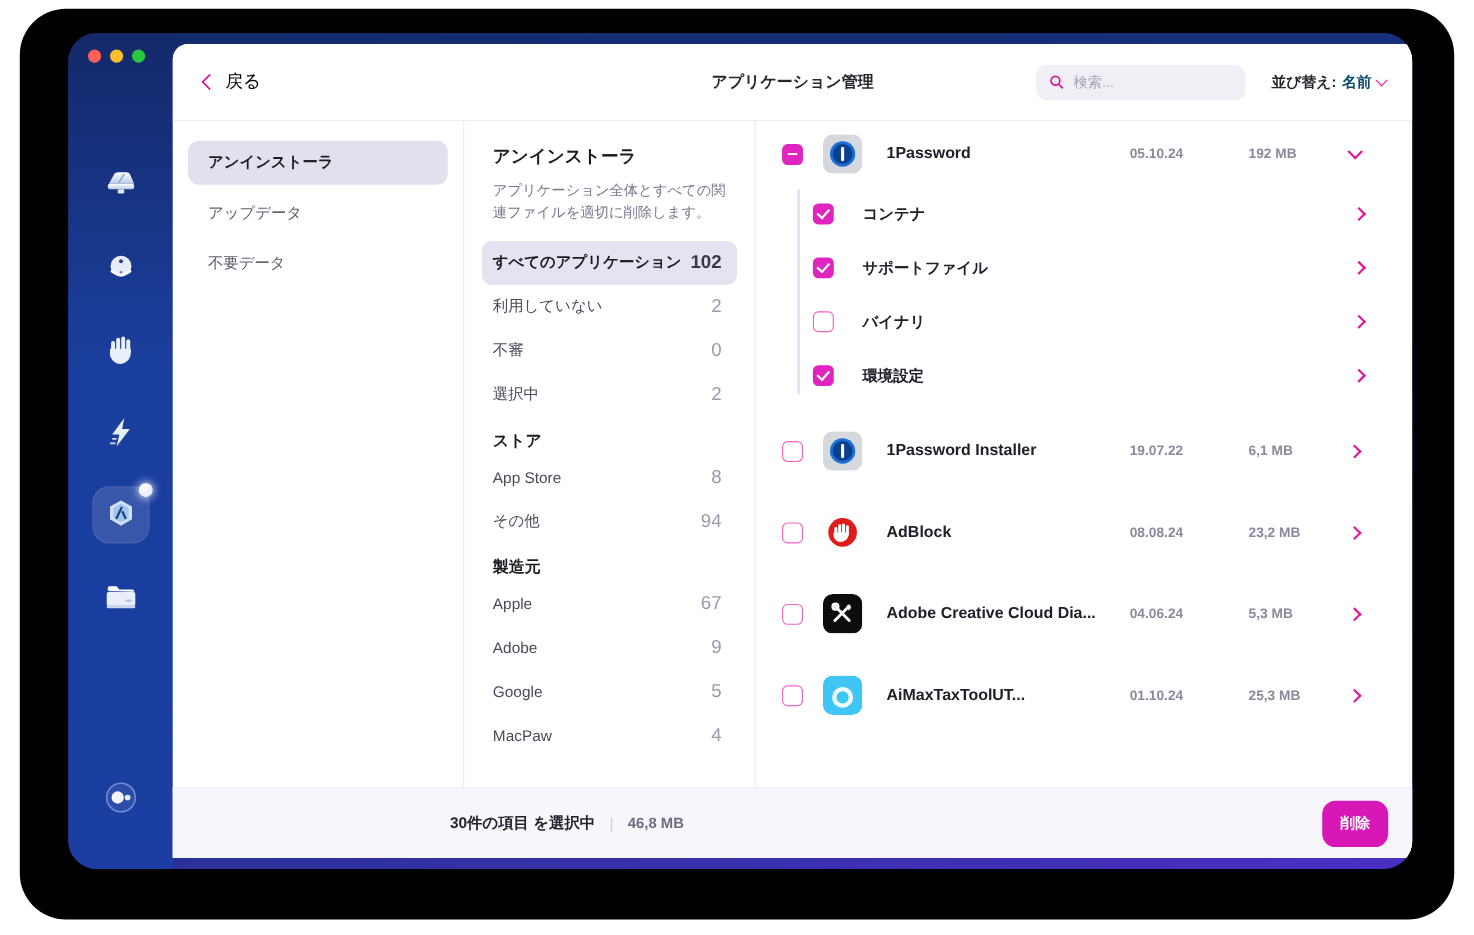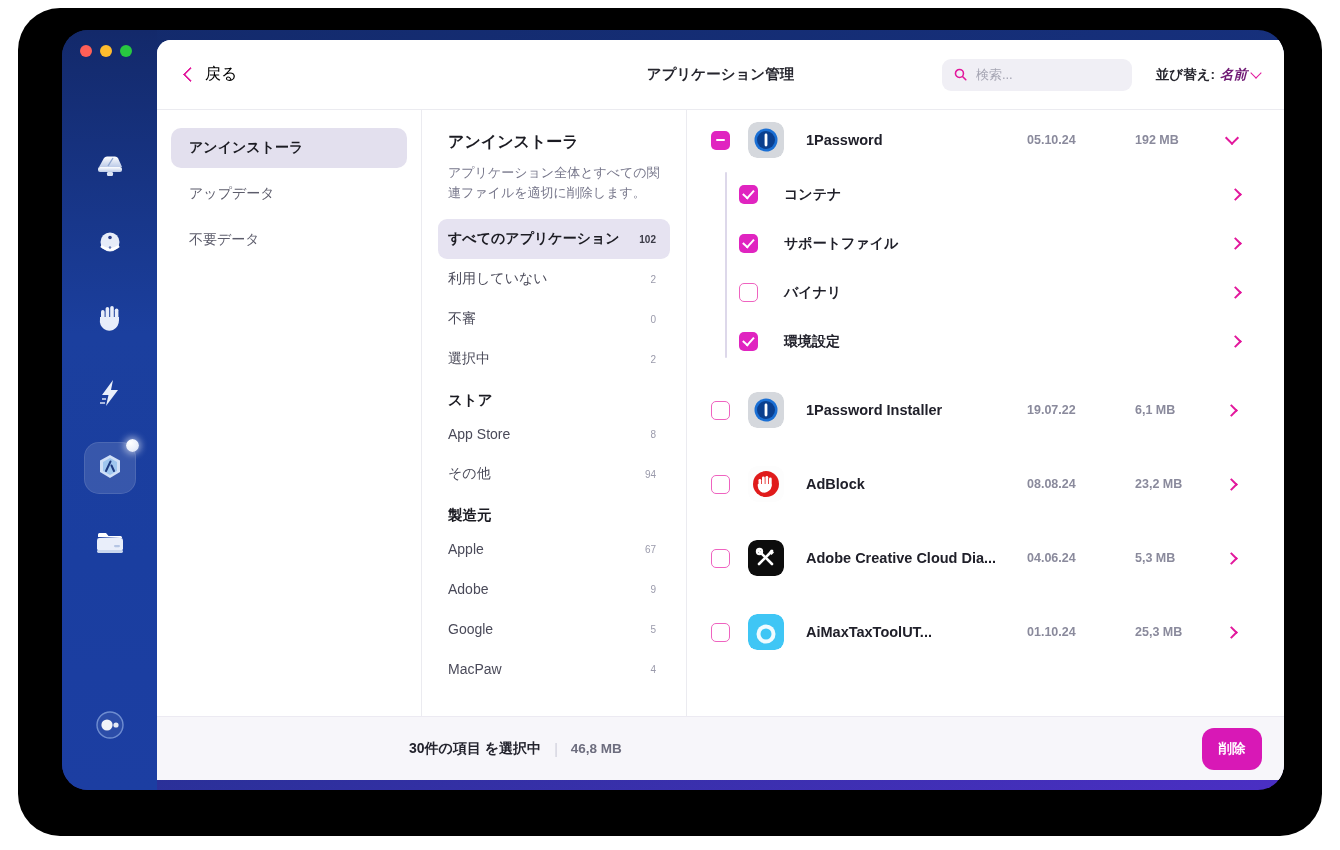--- a/index.html
+++ b/index.html
@@ -134,21 +134,21 @@
     font-size: 13px; color: #2a2a33;
     font-family: "Liberation Sans", sans-serif;
     width: 100%;
   }
   .search input::placeholder { color: #a4a4b2; }
   .sortbox {
     display: flex; align-items: center; gap: 5px;
     font-size: 13.5px; font-weight: 700; cursor: pointer;
   }
   .sort-label { color: #26262e; }
-  .sort-value { color: #701a75; font-style: italic; }
+  .sort-value { color: #0c4a6e; }
   .sort-chev {
     width: 8px; height: 8px;
     border-right: 1.9px solid #e2179c;
     border-bottom: 1.9px solid #e2179c;
     transform: rotate(45deg);
     margin-top: -3px;
   }
 
   
   .body {
@@ -189,21 +189,21 @@
   }
   .filter-row {
     height: 40px;
     border-radius: 9px;
     display: flex; align-items: center; justify-content: space-between;
     padding: 0 14px 0 10px;
     font-size: 14px; color: #4a4a59;
     cursor: pointer;
   }
   .filter-row.active { background: #e6e3f1; font-weight: 700; color: #1b1b22; }
-  .filter-row .cnt { color: #9a9aab; font-size: 10px; }
+  .filter-row .cnt { color: #9a9aab; font-size: 17px; }
   .filter-row.active .cnt { color: #3a3a46; font-weight: 700; }
   .group-head {
     font-size: 14.5px; font-weight: 700; color: #1b1b22;
     margin: 12px 0 4px 10px;
   }
 
   .col-list {
     flex: 1;
     padding: 0 18px 0 14px;
     overflow: hidden;

